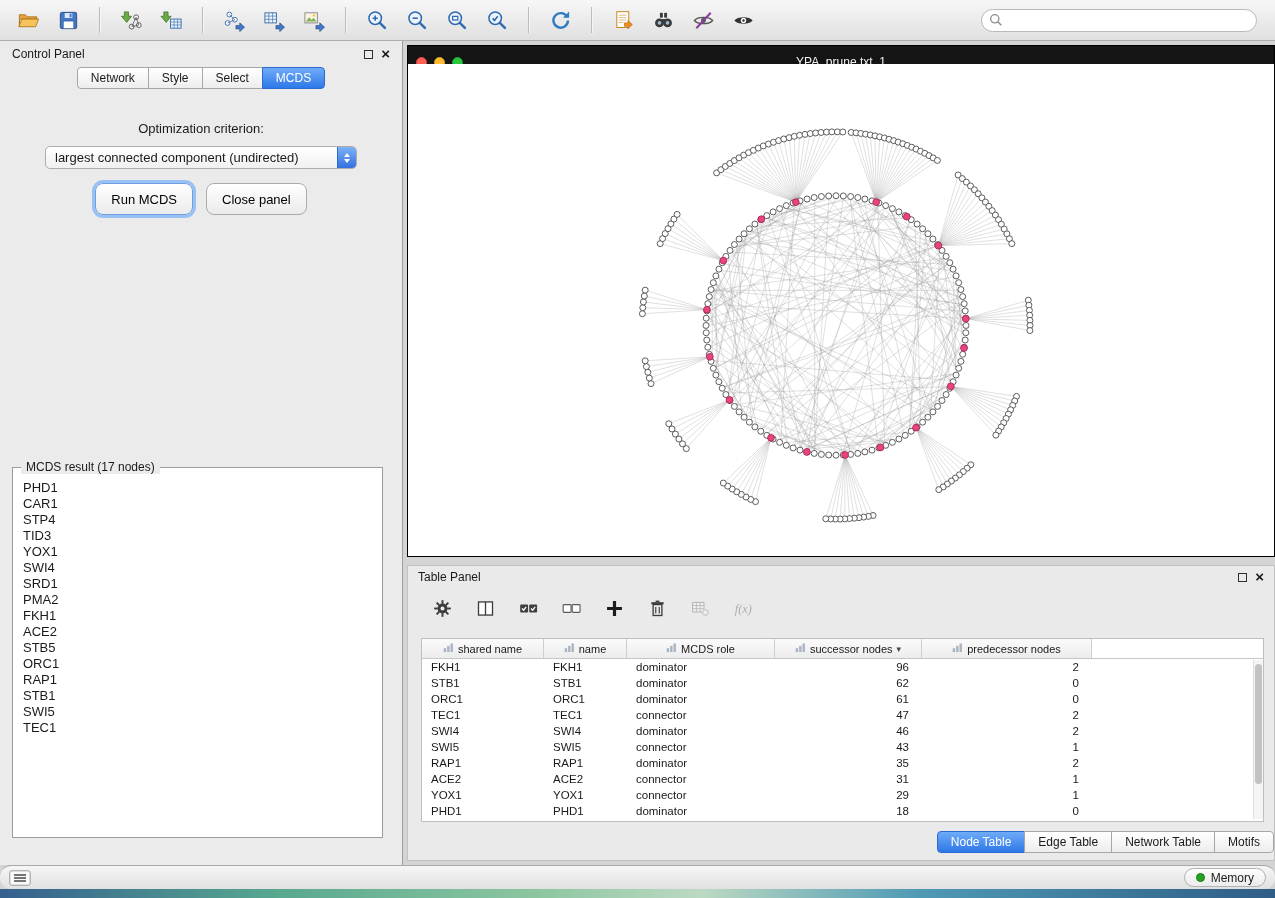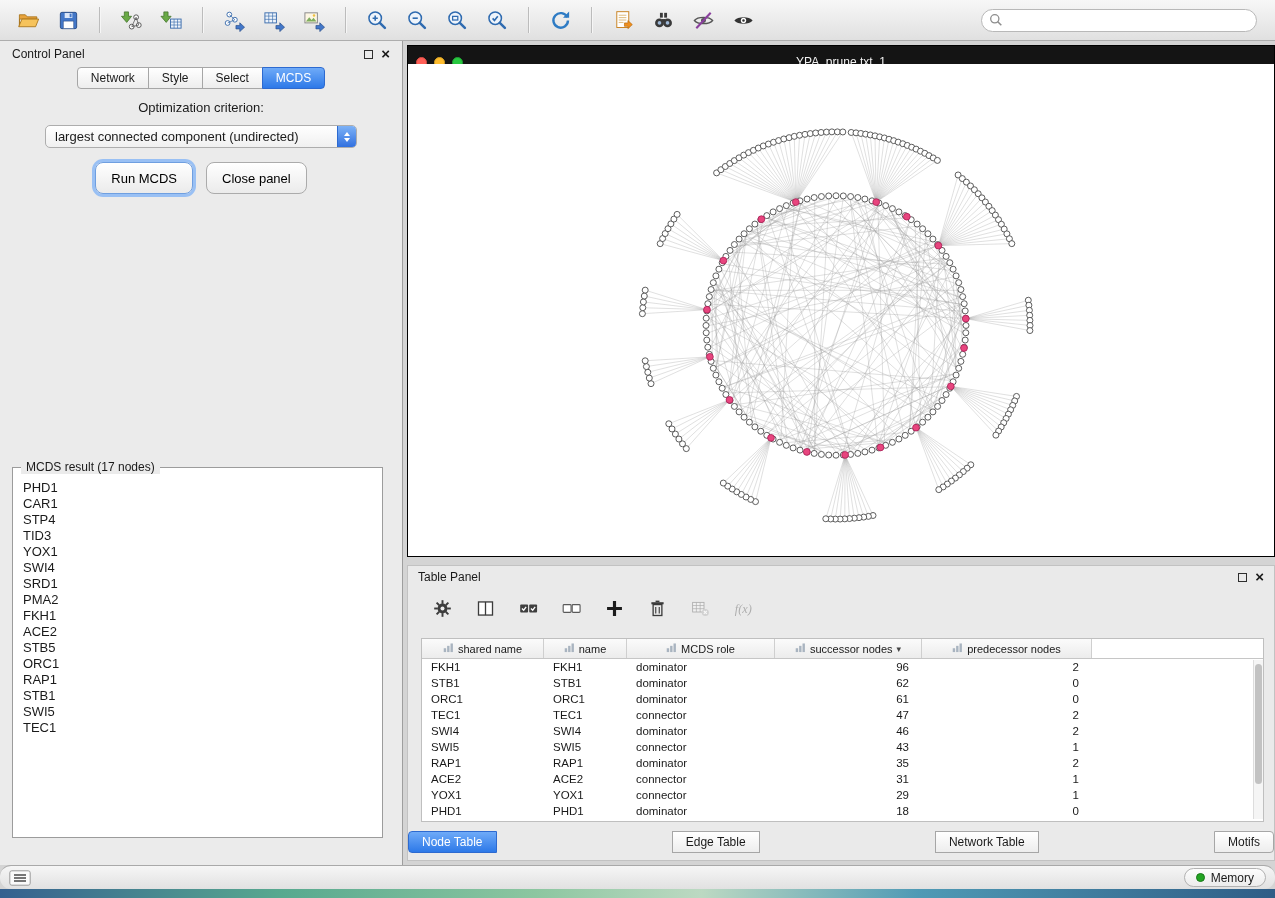--- a/index.html
+++ b/index.html
@@ -43,21 +43,21 @@
   .cp-tabs { display:flex; justify-content:center; margin-top:0; }
   .seg {
     border:1px solid #a6a6a6; background:linear-gradient(#ffffff,#ededed);
     font-size:12px; font-family:"Liberation Sans",sans-serif; padding:3px 13px; margin-left:-1px; color:#1a1a1a;
   }
   .seg:first-child { border-radius:4px 0 0 4px; margin-left:0; }
   .seg:last-child { border-radius:0 4px 4px 0; }
   .seg.active {
     background:linear-gradient(#6fabf8,#2d79e8); color:#fff; border-color:#2d6ad0;
   }
-  .cp-opt-label { text-align:center; font-size:13px; margin-top:11px; }
+  .cp-opt-label { text-align:center; font-size:13px; margin-top:32px; }
   .dropdown {
     position:relative; width:312px; height:23px; margin:10px auto 0;
     border:1px solid #adadad; border-radius:5px;
     background:linear-gradient(#ffffff,#f0f0f0);
     display:flex; align-items:center; padding-left:9px; font-size:13px;
   }
   .dd-btn {
     position:absolute; right:0; top:0; bottom:0; width:19px;
     border-radius:0 4px 4px 0; background:linear-gradient(#7db2f7,#3170df);
     display:flex; flex-direction:column; align-items:center; justify-content:center; gap:2px;
@@ -127,21 +127,21 @@
   }
   .caret { font-size:9px; color:#444; }
   .t-rows { position:absolute; top:20px; left:0; right:0; bottom:0; overflow:hidden; }
   .trow { display:flex; height:16px; line-height:16px; }
   .tcell { font-size:11.5px; overflow:hidden; white-space:nowrap; }
   .c0 { width:122px; } .c1 { width:83px; } .c2 { width:148px; } .c3 { width:147px; } .c4 { width:170px; }
   .tcell.c0,.tcell.c1,.tcell.c2 { padding-left:9px; }
   .tcell.c3,.tcell.c4 { text-align:right; padding-right:13px; }
   .vscroll { position:absolute; right:0; top:21px; bottom:2px; width:10px; background:#f5f5f5; border-left:1px solid #ddd; }
   .vthumb { position:absolute; top:4px; left:1px; width:7px; height:120px; background:#c2c2c2; border-radius:4px; }
-  .bottom-tabs { position:absolute; bottom:7px; left:0; right:0; display:flex; justify-content:space-between; }
+  .bottom-tabs { position:absolute; bottom:7px; left:0; right:0; display:flex; justify-content:flex-end; }
 
   
   .status-bar {
     position:absolute; left:0; top:865px; width:1275px; height:24px;
     background:linear-gradient(#f6f6f6,#e1e1e1); border-top:1px solid #a9a9a9;
     display:flex; align-items:center; padding:0 9px;border-radius:11px;
   }
   .mem-btn {
     margin-left:auto; display:flex; align-items:center; gap:6px;
     border:1px solid #b2b2b2; border-radius:11px; background:linear-gradient(#fdfdfd,#ececec);

